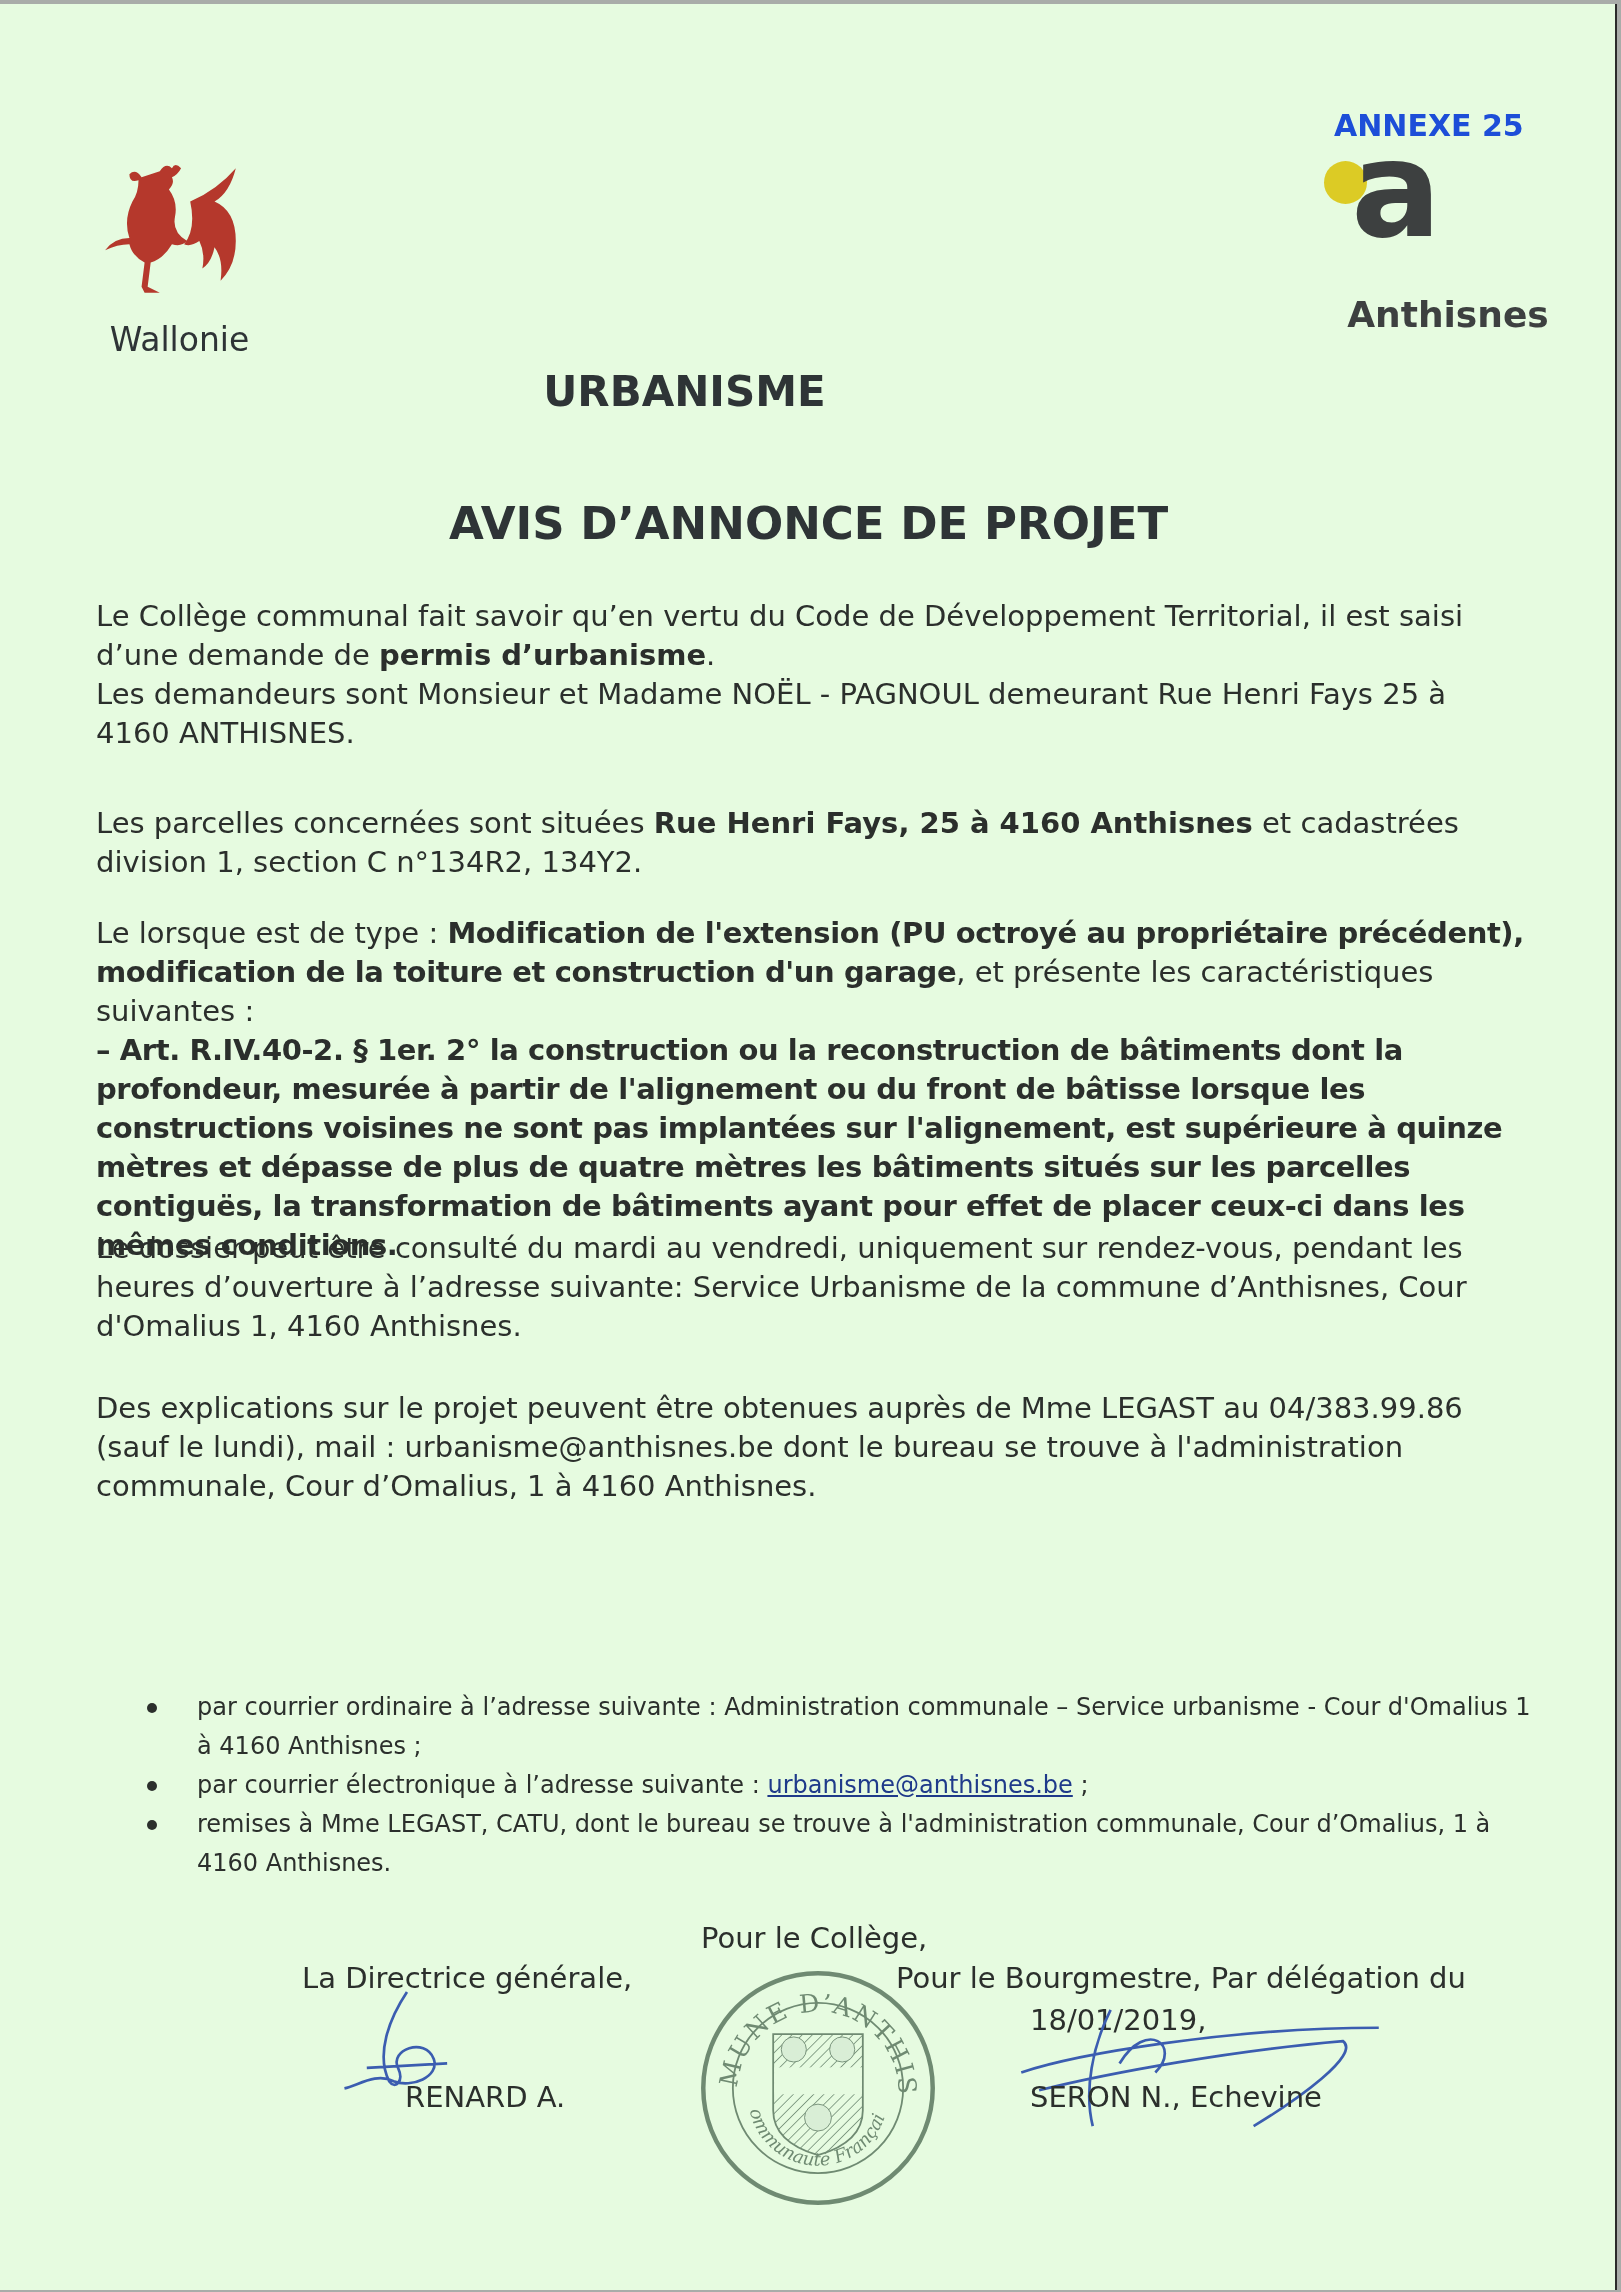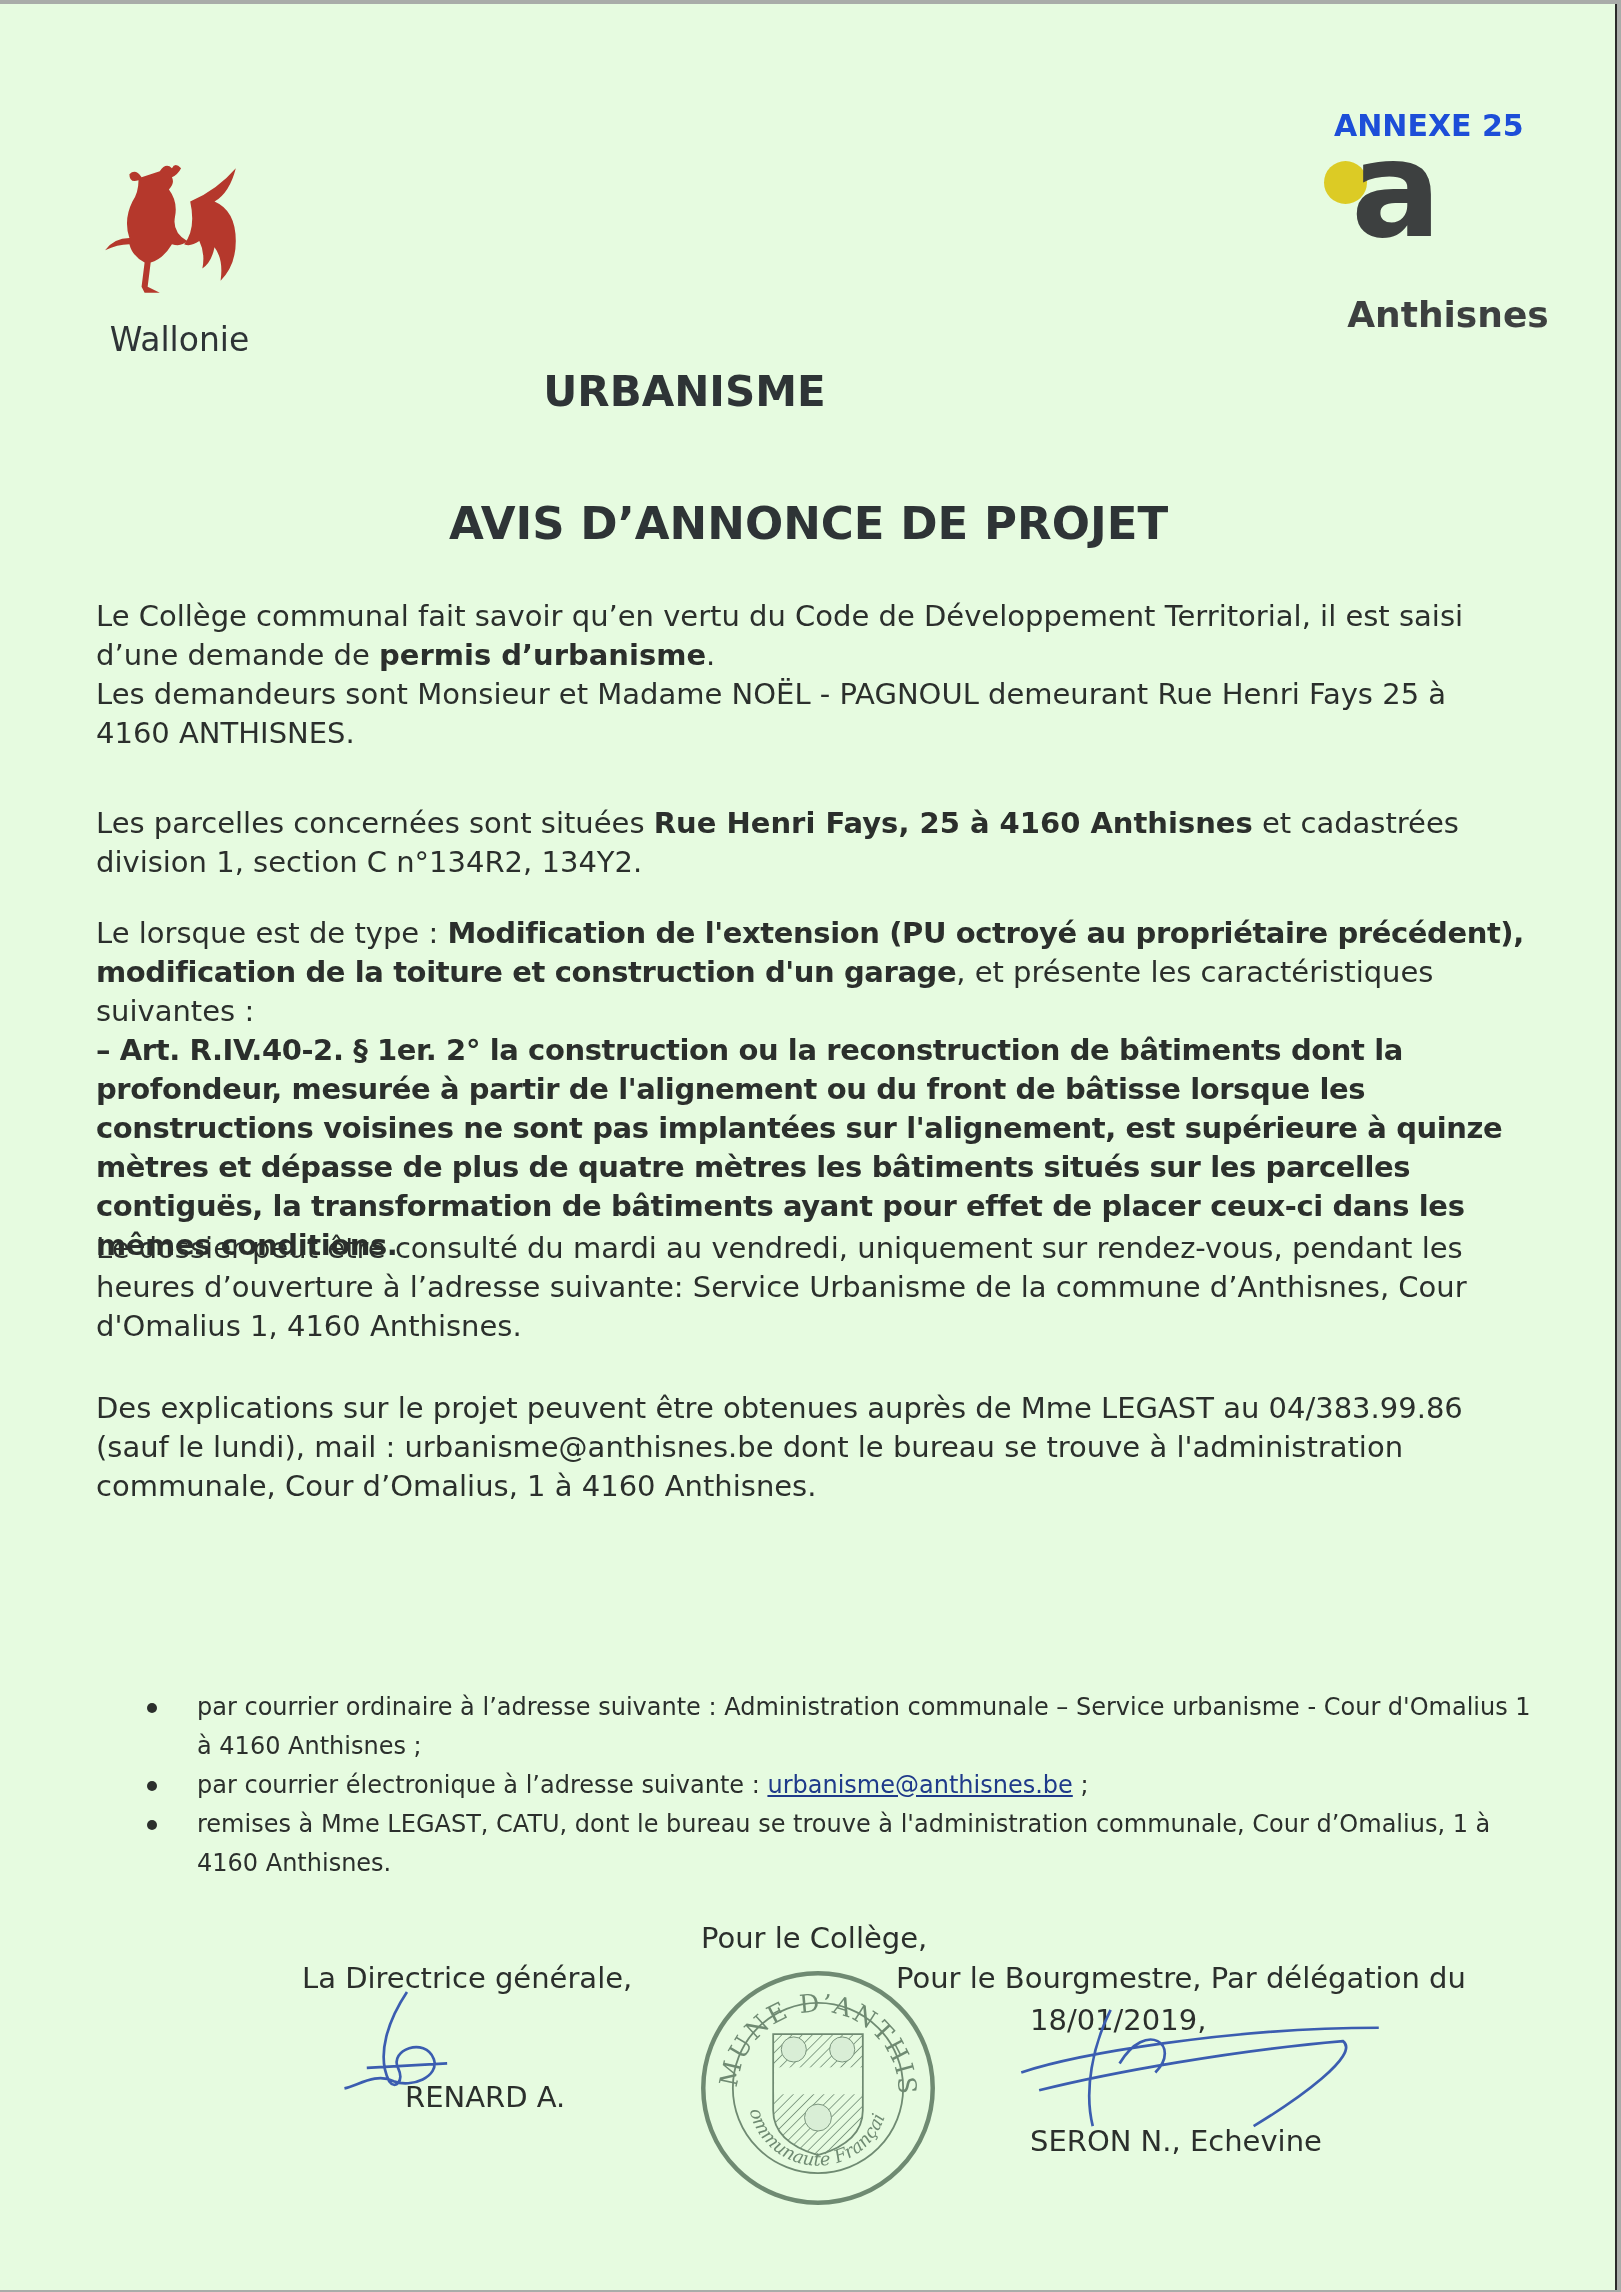--- a/index.html
+++ b/index.html
@@ -40,21 +40,21 @@
     .bullets { left: 143px; width: 1388px; top: 1684px; font-size: 24px; line-height: 39px; margin:0; padding:0; list-style:none; }
     .bullets li { position: relative; padding-left: 54px; margin-bottom: 0; }
     .bullets li .dot { position:absolute; left: 3.6px; top: 15px; width: 10.7px; height: 10.7px; border-radius:50%; background:#2b2f2c; }
     .email-link { color: #1f3a8a; text-decoration: underline; }
     .sig { font-size: 29px; color:#2b2f2c; white-space: nowrap; }
     .sig-college { left: 701px; top: 1917px; }
     .sig-directrice { left: 302px; top: 1957px; }
     .sig-renard { left: 378px; top: 2076px; margin-left: 27px; }
     .sig-bourg { left: 896px; top: 1957px; }
     .sig-date { left: 1030px; top: 1999px; }
-    .sig-seron { left: 1030px; top: 2076px; margin-top: 44px; }
+    .sig-seron { left: 1030px; top: 2076px; }
     .seal { left: 697px; top: 1963px; width: 242px; height: 242px; }
     .signature1 { left: 340px; top: 1979px; width: 125px; height: 125px; }
     .signature2 { left: 1003px; top: 1988px; width: 394px; height: 143px; }
   </style>
 </head>
 <body>
 
 <div class="page">
 
   <div class="abs logo-wallonie">

